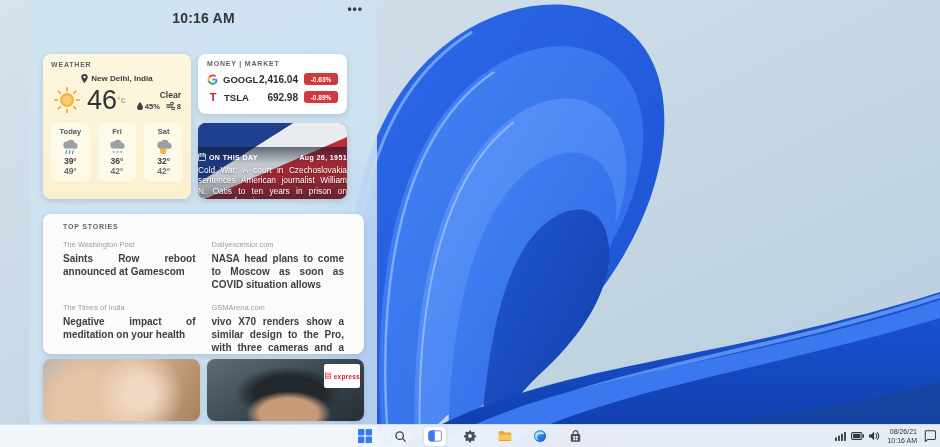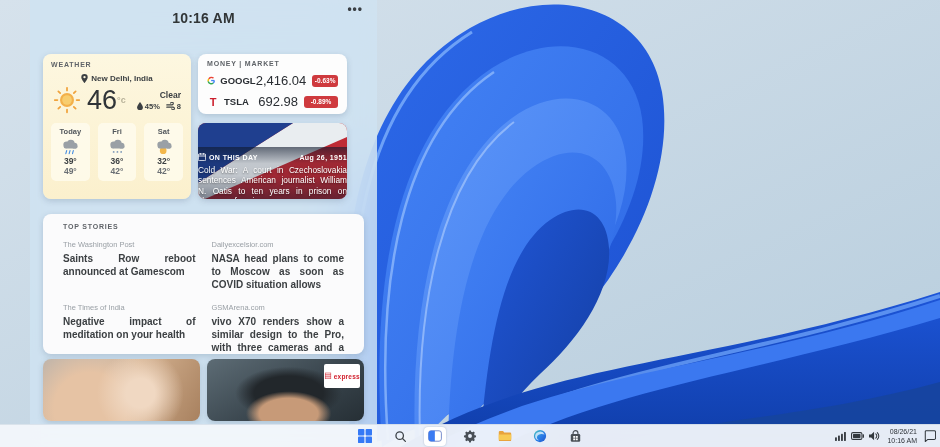--- a/index.html
+++ b/index.html
@@ -43,21 +43,21 @@
   .forecast-ico { height:17px; margin-top:2px; }
   .forecast-t1 { font-size:8.5px; color:#3c4043; font-weight:600; margin-top:1px;}
   .forecast-t2 { font-size:8.5px; color:#6a6f74; font-weight:600; }
 
   .right-col { display:flex; flex-direction:column; gap:9px; width:149px; }
 
   
   .market-card { height:60px; background:#fdfdfd; padding:6px 9px 0; }
   .stock-row { display:flex; align-items:center; margin-top:6px; }
   .stock-sym { font-size:9.5px; font-weight:700; color:#2a2e33; margin-left:5px;text-align:right; }
-  .stock-price { font-size:13px; font-weight:400; color:#2a2e33; margin-left:auto; }
+  .stock-price { font-size:10px; font-weight:700; color:#2a2e33; margin-left:auto; }
   .stock-badge { width:34px; text-align:center; background:#cf3a3e; color:#fff; font-size:6.5px; font-weight:700;
                  border-radius:3px; padding:2.5px 0; margin-left:6px; }
   .tsla-logo { color:#cc1f2d; font-weight:700; font-size:11px; width:12px; text-align:center; }
 
   
   .otd-card { height:76px; position:relative; color:#fff; }
   .otd-flag { position:absolute; inset:0; }
   .otd-overlay { position:absolute; inset:0;
      background:linear-gradient(rgba(15,25,45,0.62), rgba(15,25,45,0.18) 32%, rgba(15,25,45,0.18) 55%, rgba(15,25,45,0.5));
      padding:6px 0 5px; display:flex; flex-direction:column;margin-top:24px; }

